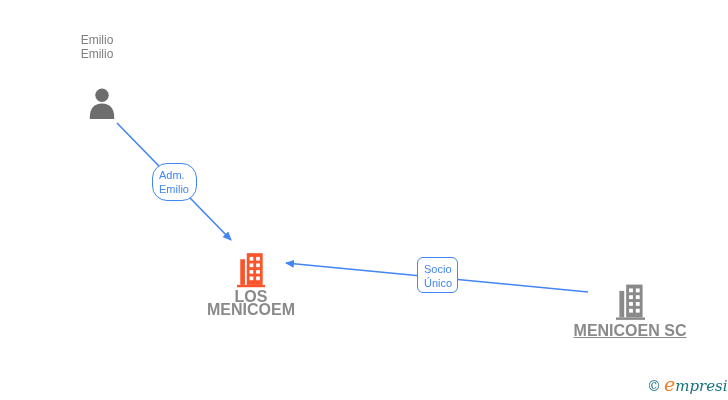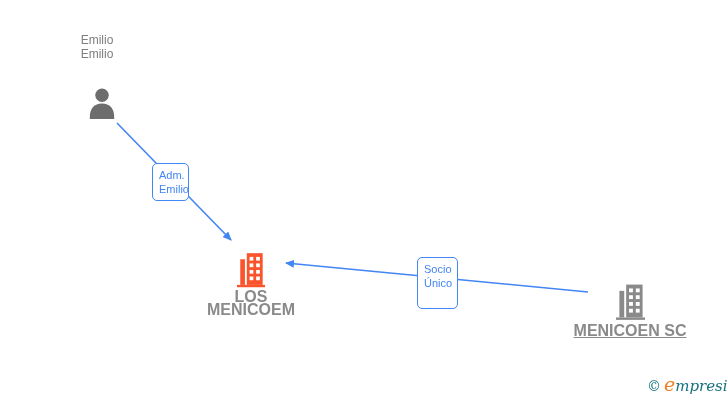--- a/index.html
+++ b/index.html
@@ -14,22 +14,22 @@
   .company-main-name{left:191px;top:291px;width:120px;}
   .company-related-name{left:570px;top:325px;width:120px;text-decoration:underline;}
   .icon{position:absolute;display:block;}
   .person-icon{left:88px;top:88px;width:28px;height:31px;color:#6d6d6d;}
   .company-main-icon{left:237px;top:251px;width:28px;height:37px;color:#fb542c;}
   .company-related-icon{left:616px;top:283px;width:29px;height:37px;color:#8a8a8a;}
   .edge-label{
     position:absolute;background:#ffffff;border:1px solid #4285f4;border-radius:5px;
     color:#4285f4;font-size:11px;line-height:14px;padding:4px 0 0 6px;box-sizing:border-box;
   }
-  .edge-label-adm{left:152px;top:163px;width:37px;height:38px;}
-  .edge-label-socio{left:417px;top:257px;width:41px;height:52px;}
+  .edge-label-adm{left:152px;top:163px;width:45px;height:38px;border-radius:15px;}
+  .edge-label-socio{left:417px;top:257px;width:41px;height:36px;border-radius:6px;}
   .watermark{
     position:absolute;left:647px;top:373px;white-space:nowrap;
     font-family:"DejaVu Serif",serif;font-style:italic;font-size:15px;color:#15717d;
   }
   .wm-copy{font-size:14px;margin-right:3px;}
   .wm-e{color:#ef7d23;font-size:19px;}
 </style>
 </head>
 <body>
 

